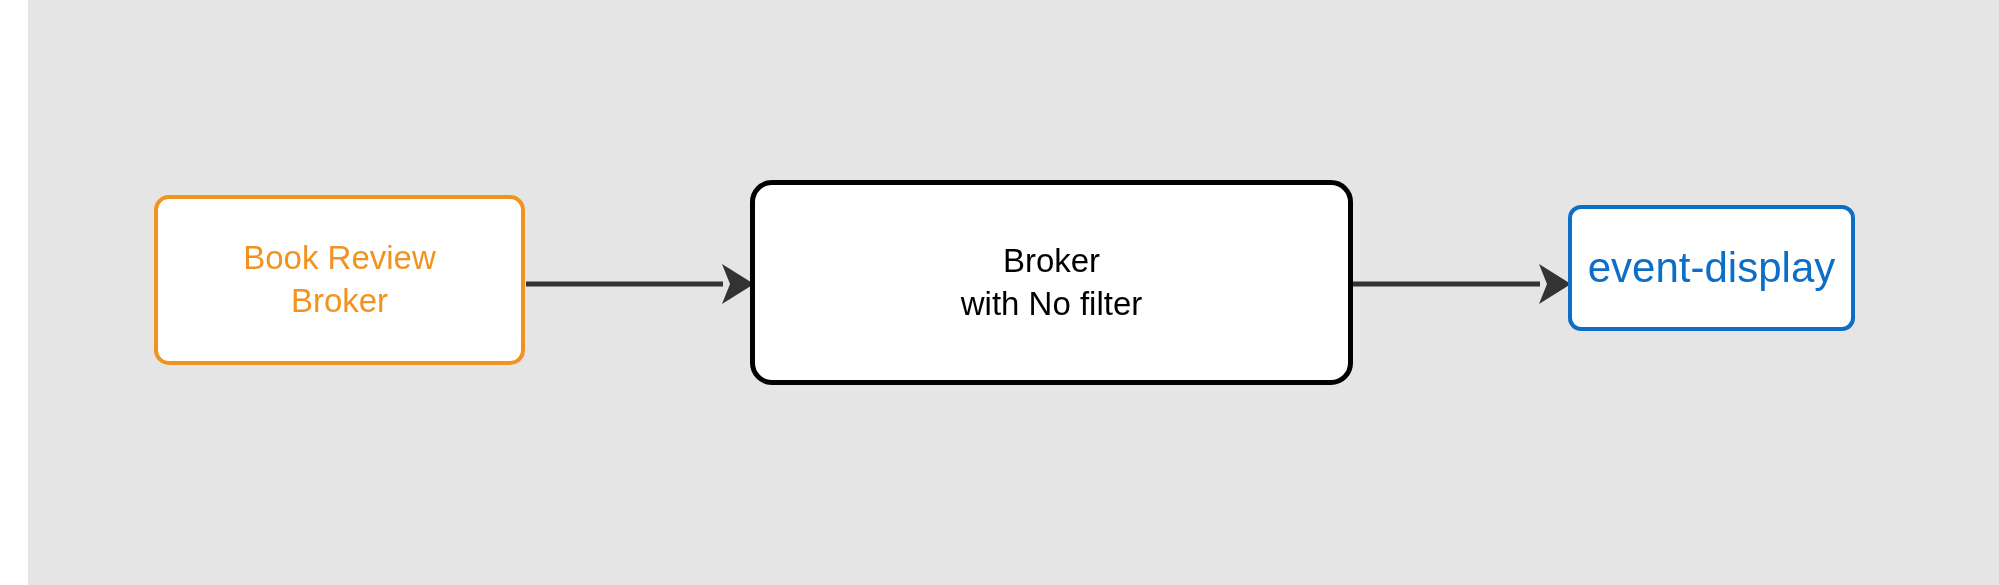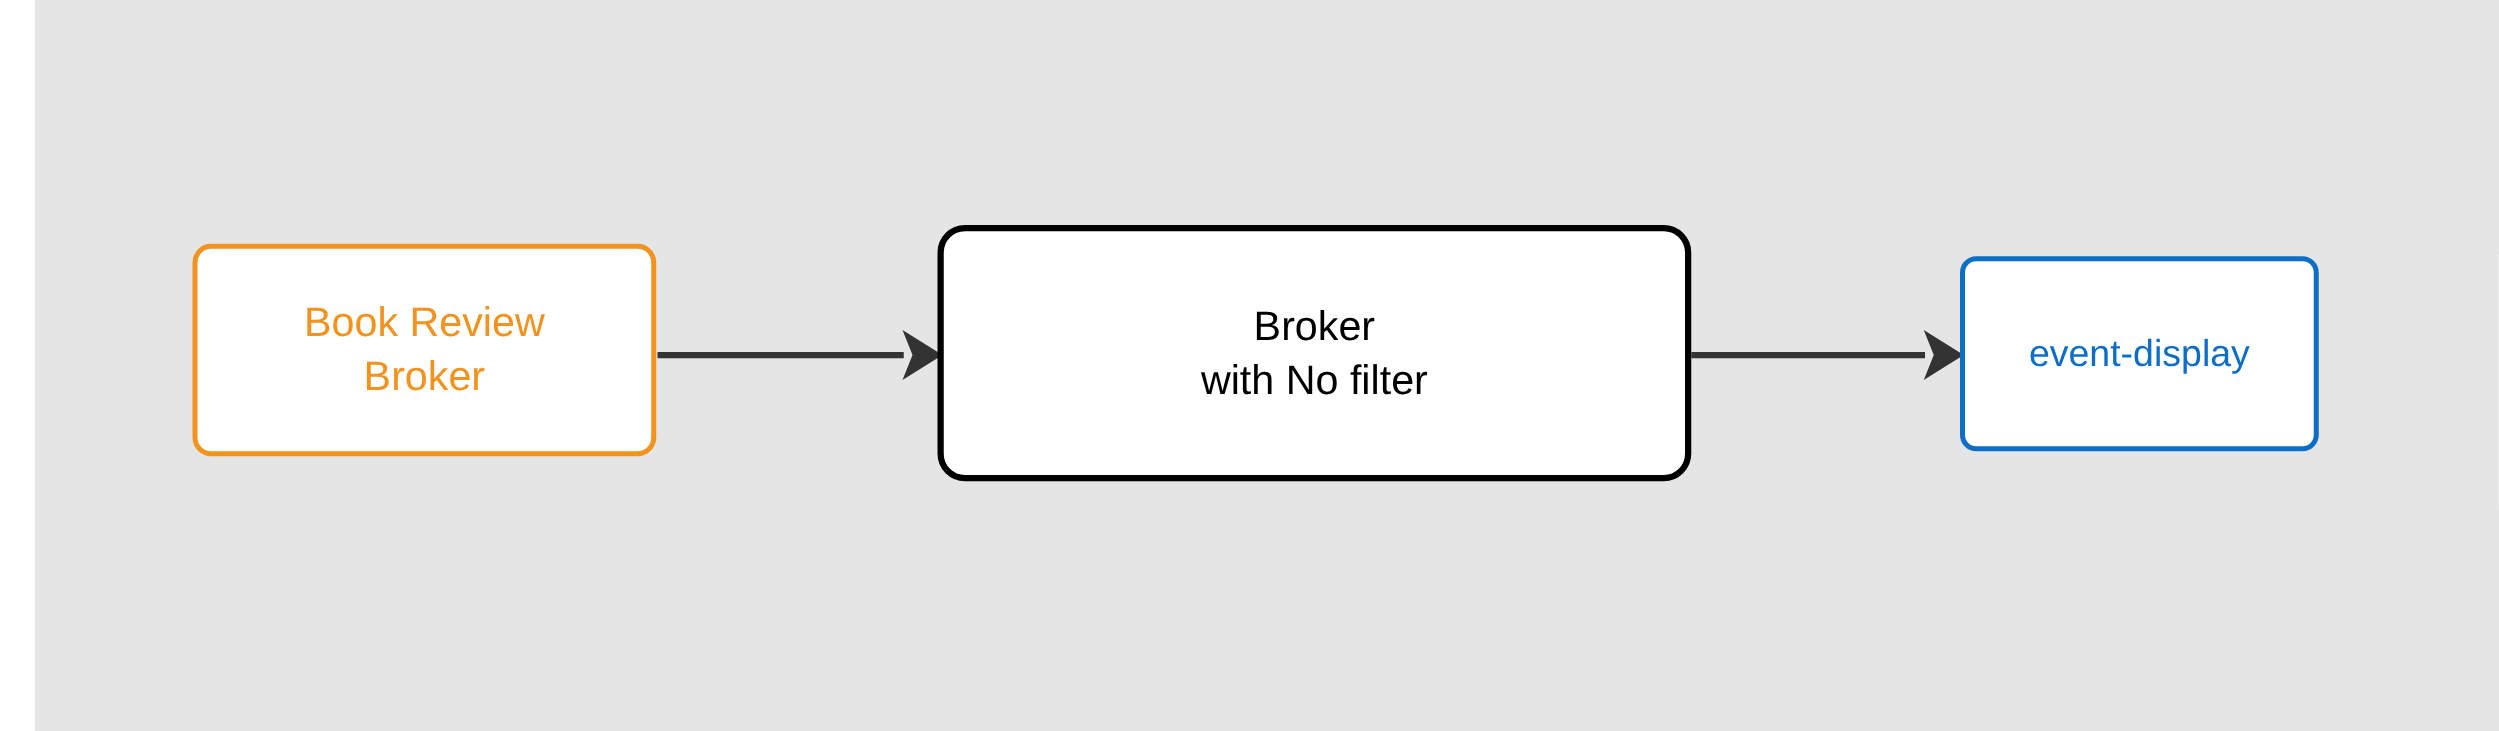--- a/index.html
+++ b/index.html
@@ -56,25 +56,25 @@
     border-radius: 22px;
     color: #000000;
     font-size: 33px;
   }
 
   
   .node--sink {
     left: 1540px;
     top: 205px;
     width: 287px;
-    height: 156px;
+    height: 126px;
     border: 4px solid #0d6ec8;
     border-radius: 13px;
     color: #0d6ec8;
-    font-size: 30px;
+    font-size: 42px;
   }
 
   .node-label {
     display: block;
     padding: 0 10px;
   }
 
   
   .edge {
     position: absolute;

